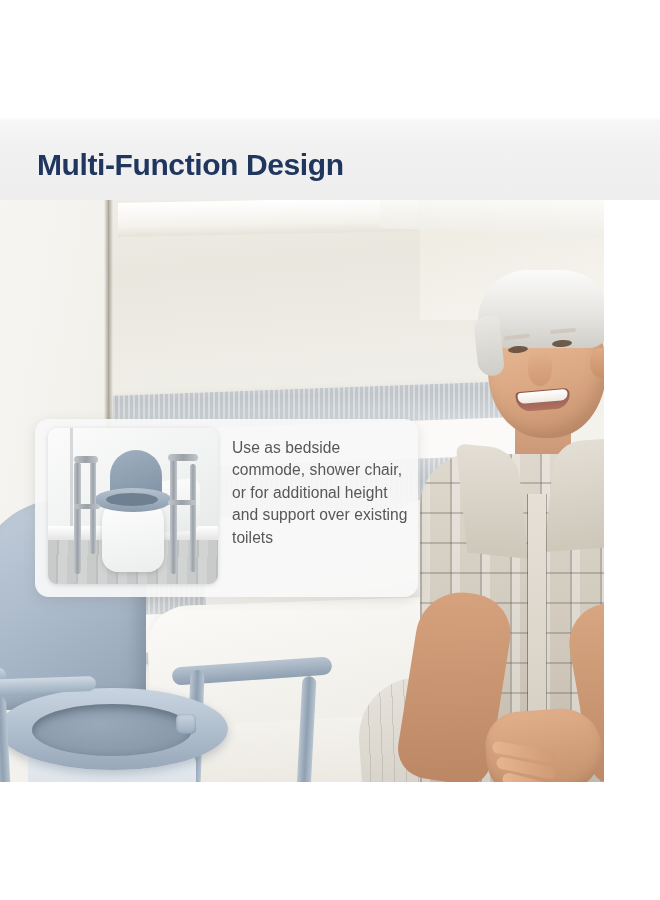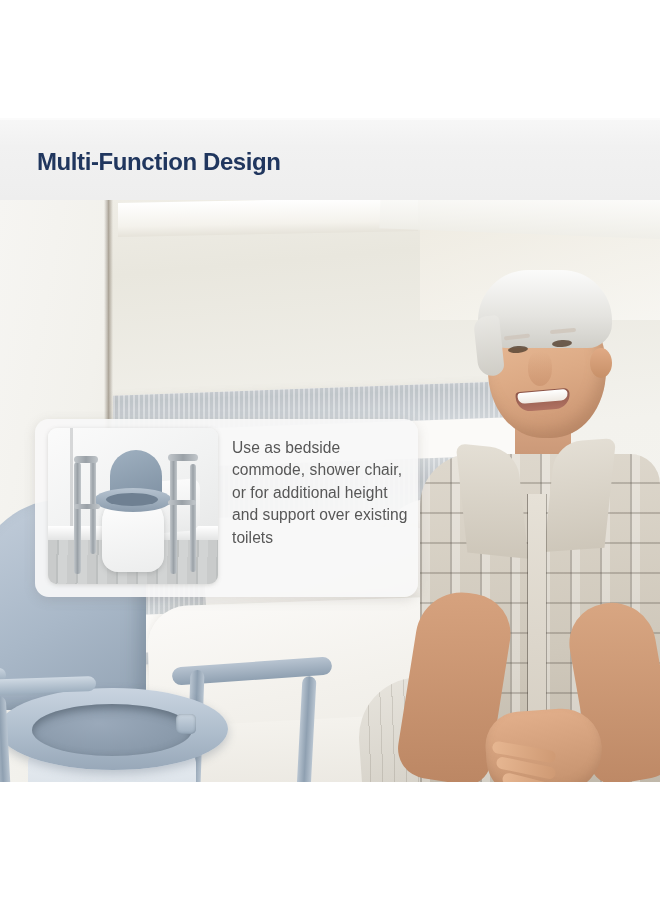--- a/index.html
+++ b/index.html
@@ -33,33 +33,33 @@
   }
   .heading-band:before{
     content:"";
     position:absolute;left:0;top:0;width:100%;height:2px;
     background:#fbfbfb;
   }
   .page-title {
     position: absolute;
     left: 37px;
     top: 148px;
-    font-size: 24px;
+    font-size: 30px;
     font-weight: bold;
     letter-spacing: -0.4px;
     color: #20365e;
     white-space: nowrap;
   }
 
   
   .photo {
     position: absolute;
     left: 0;
     top: 200px;
-    width: 660px;
+    width: 604px;
     height: 582px;
     overflow: hidden;
     background: #efeee9;
   }
 
   
   .wall-left {
     position: absolute; left: 0; top: 0; width: 120px; height: 582px;
     background: linear-gradient(100deg,#f6f5f2 0%, #f2f1ec 55%, #eceae3 100%);
   }

